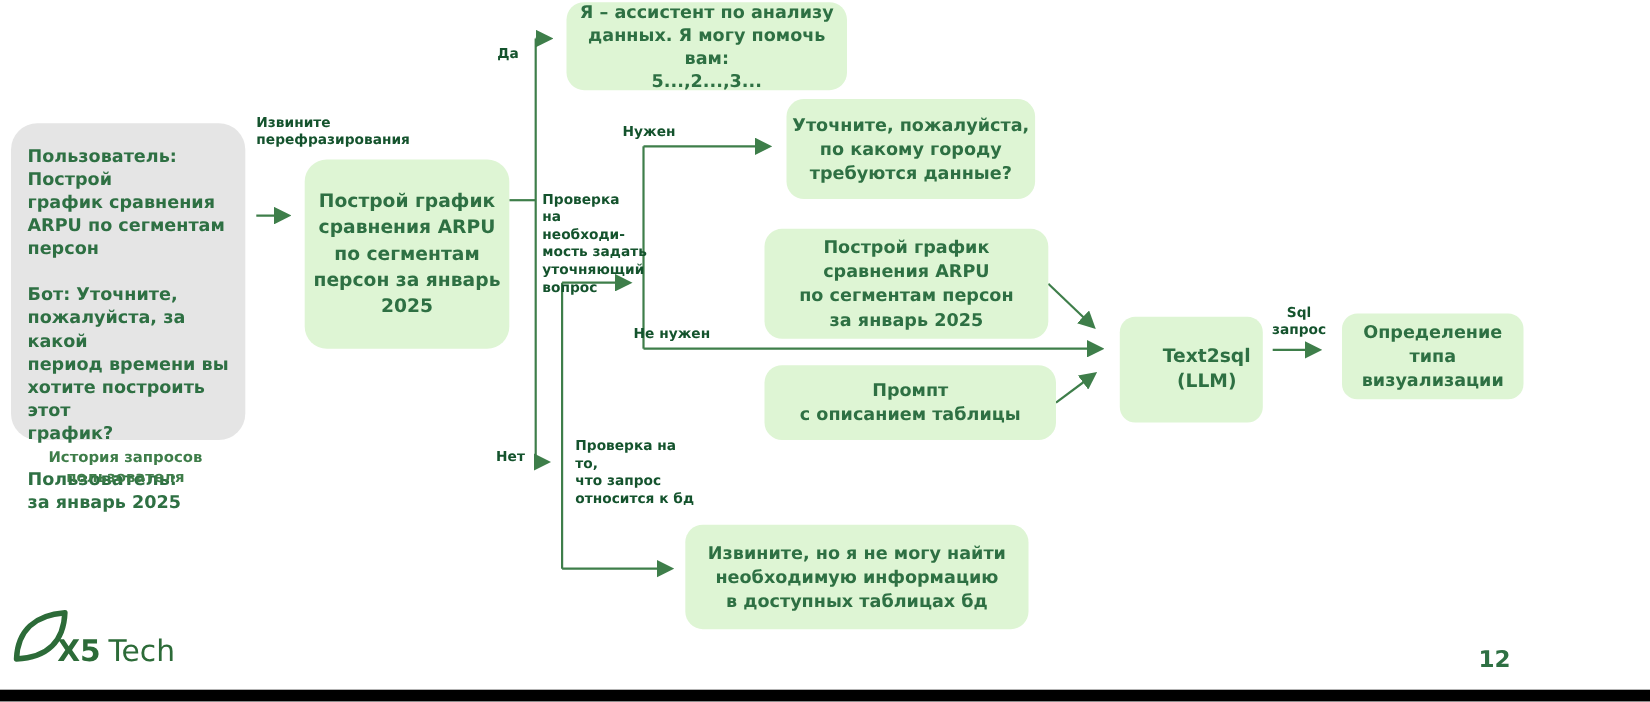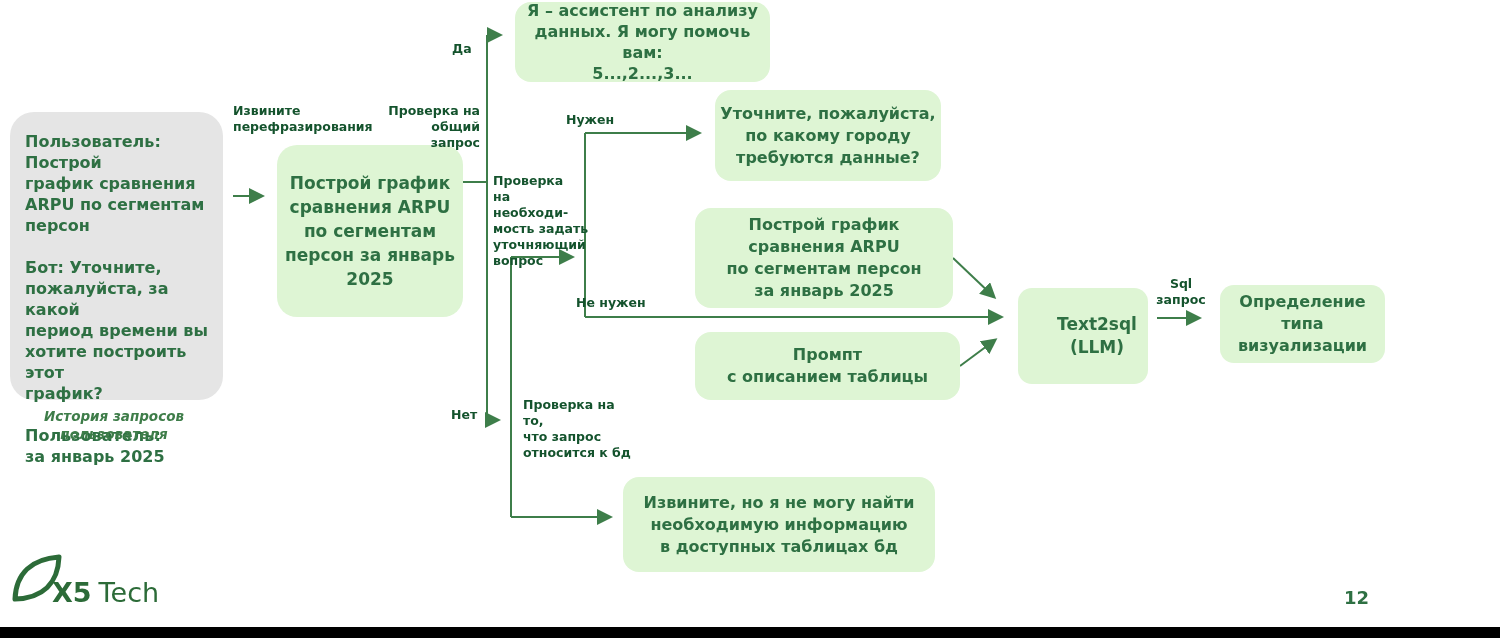--- a/index.html
+++ b/index.html
@@ -16,24 +16,24 @@
   .node.highlight{
     background:#e5e5e5;border-radius:24px;text-align:left;
     align-items:flex-start;justify-content:flex-start;
   }
   .flow-label{
     position:absolute;z-index:2;color:#14532d;font-weight:700;
     font-size:12.5px;line-height:16px;white-space:pre-line;
   }
   .caption{
     position:absolute;z-index:2;color:#3E7D49;font-weight:700;
-    font-size:13.5px;line-height:18px;text-align:center;white-space:pre-line;font-style:italic;
+    font-size:13.5px;line-height:18px;text-align:center;white-space:pre-line;
   }
   .page-num{
-    position:absolute;z-index:2;color:#2E7043;font-weight:700;font-size:18px;
+    position:absolute;z-index:2;color:#2E7043;font-weight:700;font-size:21px;
   }
   .logo{position:absolute;z-index:2;display:flex;align-items:flex-end;}
   .logo-text{color:#2C6B38;font-size:27px;line-height:27px;}
   .logo-x5{font-weight:700;margin-left:-14px;}
   .logo-tech{font-weight:500;margin-left:7px;}
   .bottom-bar{position:absolute;left:0;top:627px;width:1500px;height:11px;background:#000;z-index:3;}
 
   
   #history-box{left:10px;top:112px;width:213px;height:288px;font-size:16px;line-height:21px;padding:19px 12px 0 15px;}
   #paraphrase-box{left:277px;top:145px;width:186px;height:172px;font-size:17px;line-height:24px;}
@@ -134,22 +134,20 @@
   <div class="node" id="sorry-box">Извините, но я не могу найти
 необходимую информацию
 в доступных таблицах бд</div>
 
   <div class="caption" id="lbl-history">История запросов
 пользователя</div>
 
   <div class="flow-label" id="lbl-mechanism">Извините
 перефразирования</div>
 
-  <div class="flow-label" id="lbl-general-check">Проверка на
-общий запрос</div>
 
   <div class="flow-label" id="lbl-yes">Да</div>
 
   <div class="flow-label" id="lbl-no">Нет</div>
 
   <div class="flow-label" id="lbl-clarify-check">Проверка
 на необходи-
 мость задать
 уточняющий
 вопрос</div>

